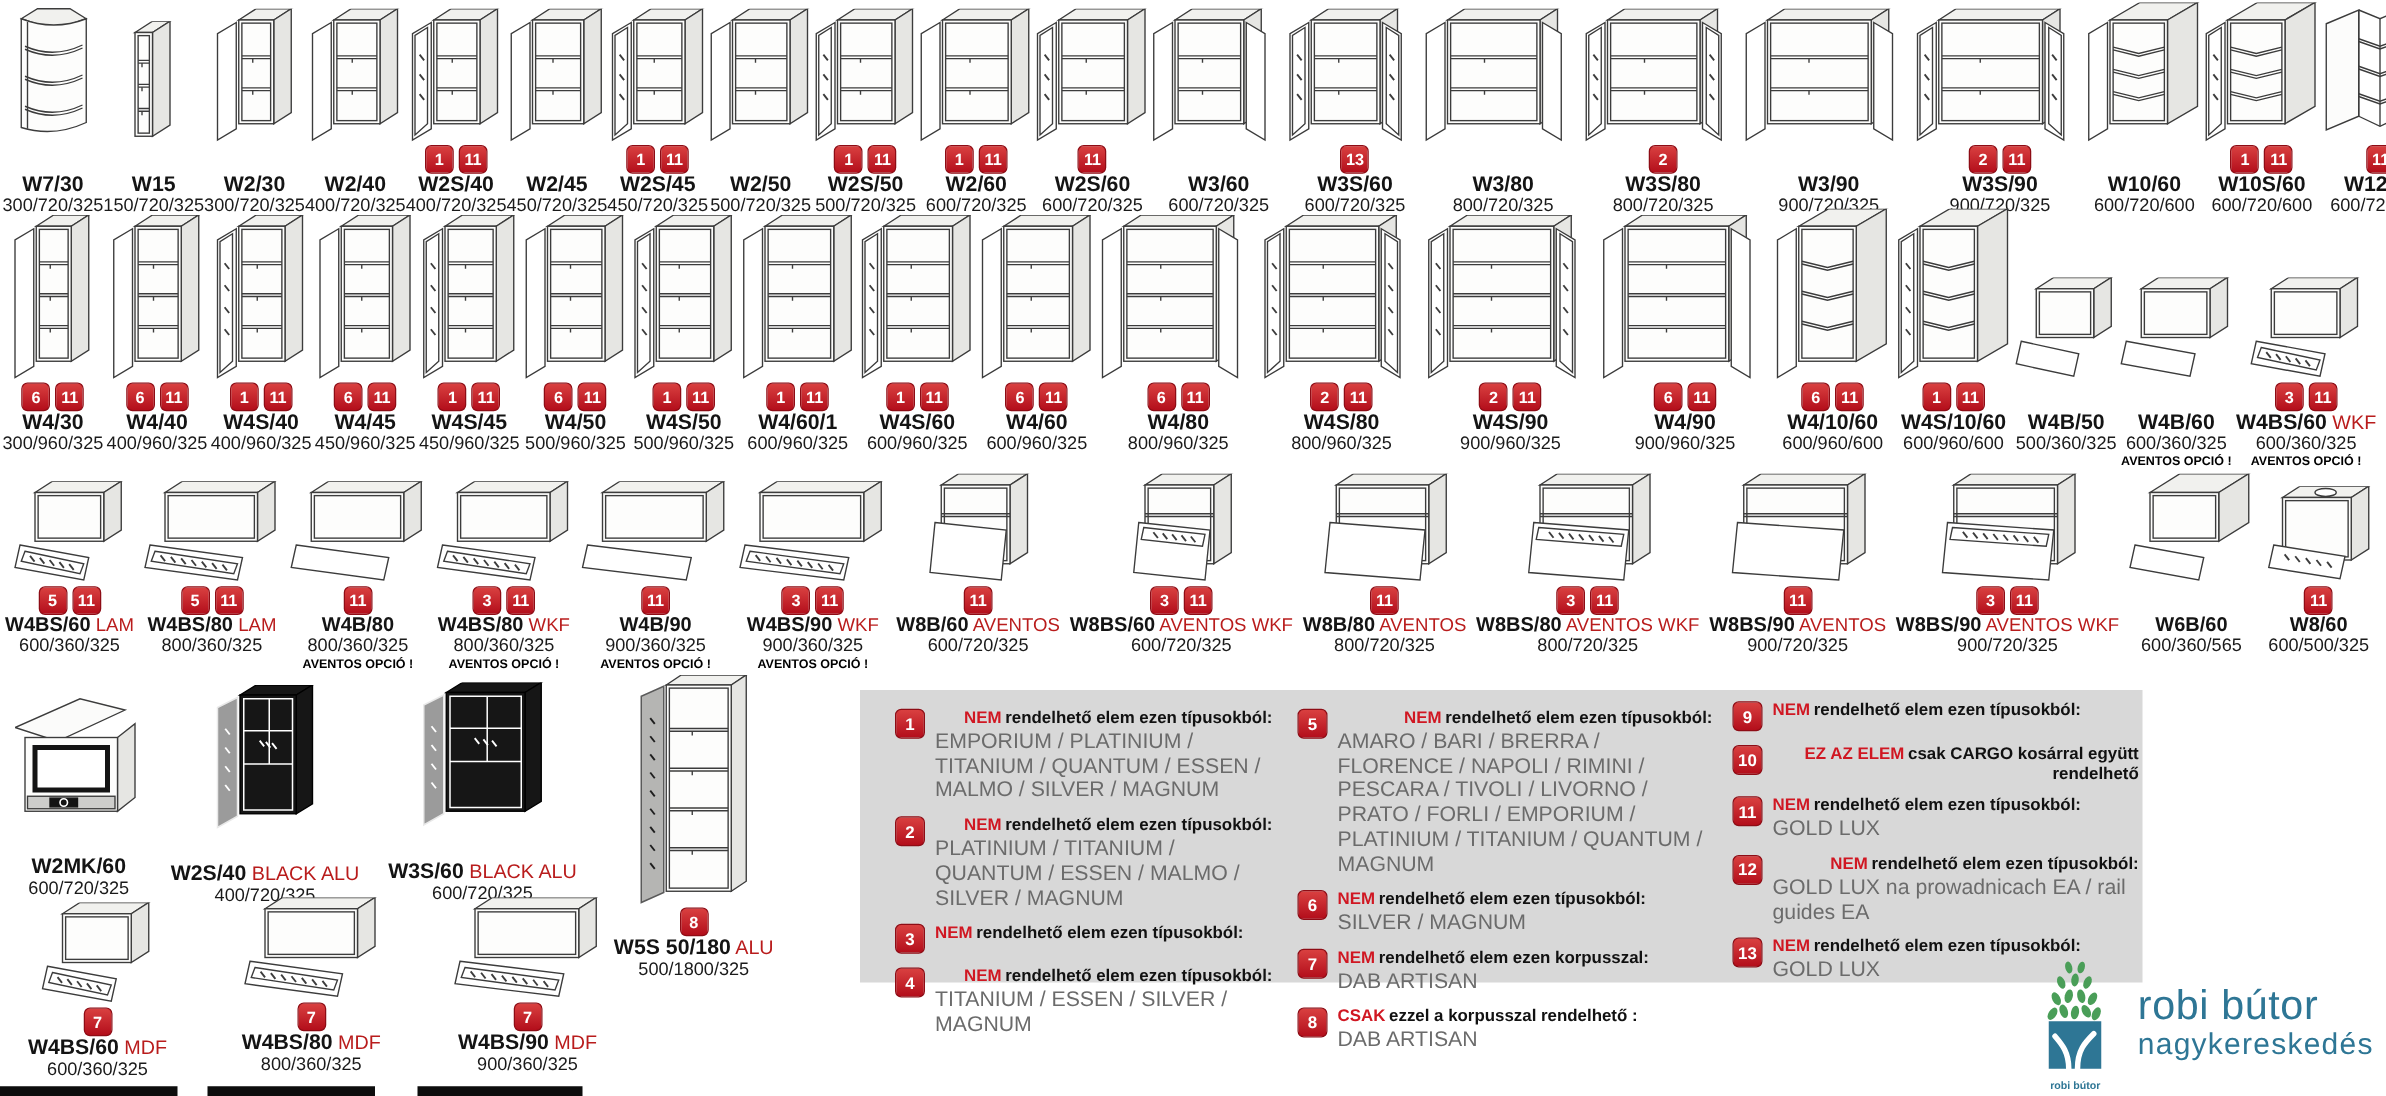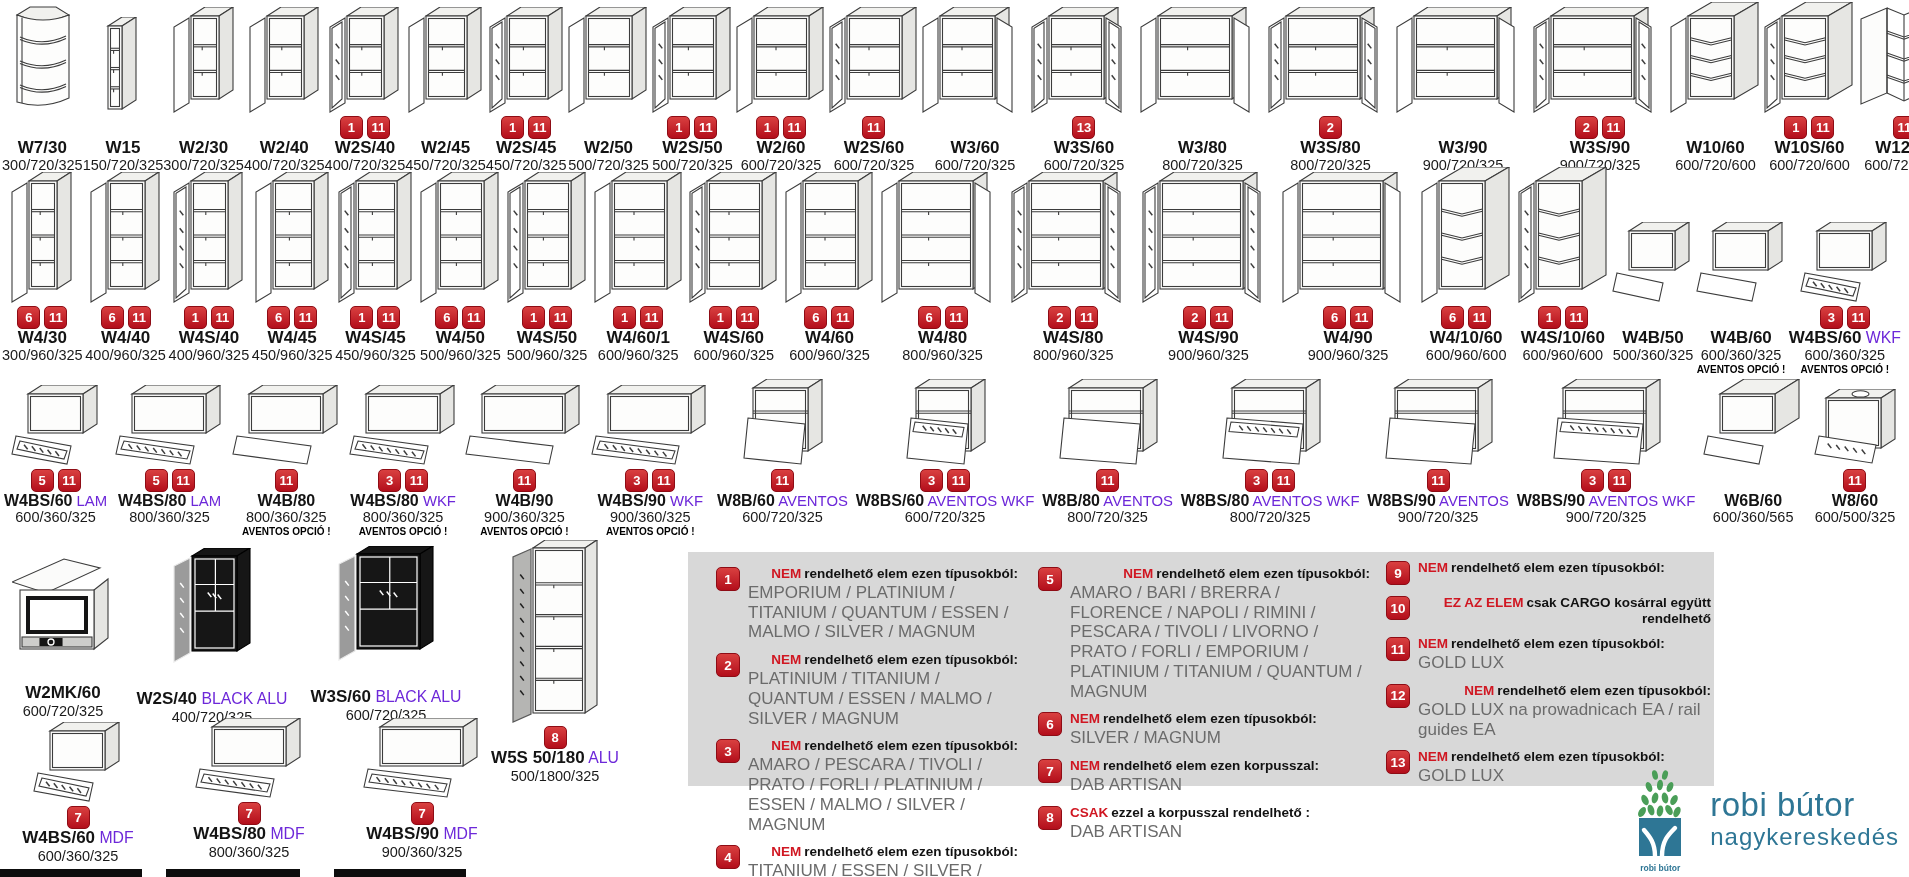--- a/index.html
+++ b/index.html
@@ -10,21 +10,21 @@
   #row2{margin:0 8px 0 2px;height:206px;}
   #row3{margin:0 10px 0 4px;height:162px;}
   .cabitem{display:flex;flex-direction:column;justify-content:flex-end;align-items:center;
            flex:0 0 auto;text-align:center;}
   .cabsvg{display:flex;align-items:flex-end;justify-content:center;}
   .badges{height:23px;display:flex;gap:4px;align-items:center;margin:1px 0 0 0;}
   .badge{display:inline-flex;width:21px;height:21px;border-radius:5px;align-items:center;justify-content:center;
          background:linear-gradient(#d94040,#b30e1b);border:1px solid #8e0c15;color:#fff;
          font-weight:bold;font-size:13px;}
   .cname{font-size:17px;font-weight:bold;line-height:1.1;white-space:nowrap;color:#141414;}
-  .cname .sfx{font-weight:normal;color:#6d28d9;font-size:0.93em;}
+  .cname .sfx{font-weight:normal;color:#b91c1c;font-size:0.93em;}
   #row3 .cname{font-size:16px;}
   .cdims{font-size:14.5px;line-height:1.15;color:#1a1a1a;white-space:nowrap;}
   .cnote{height:16px;font-size:10px;font-weight:bold;color:#000;white-space:nowrap;line-height:1.2;}
   .absitem{position:absolute;}
   #legend{position:absolute;left:688px;top:552px;width:1026px;height:234px;}
   .lcol{position:absolute;top:14px;}
   #lcol1{left:28px;width:302px;}
   #lcol2{left:350px;width:332px;}
   #lcol3{left:698px;top:8px;width:325px;}
   .lentry{display:flex;gap:8px;margin-bottom:10px;}
@@ -1559,21 +1559,20 @@
           <span class="badge lbadge">2</span>
           <div class="lcontent">
             <div class="ltitle"><span class="lkw">NEM</span><span class="lrest">rendelhető elem ezen típusokból:</span></div>
             <div class="lbody">PLATINIUM / TITANIUM / QUANTUM / ESSEN / MALMO / SILVER / MAGNUM</div>
           </div>
         </div>
         <div class="lentry">
           <span class="badge lbadge">3</span>
           <div class="lcontent">
             <div class="ltitle"><span class="lkw">NEM</span><span class="lrest">rendelhető elem ezen típusokból:</span></div>
-            <div class="lbody">AMARO / PESCARA / TIVOLI / PRATO / FORLI / PLATINIUM / ESSEN / MALMO / SILVER / MAGNUM</div>
           </div>
         </div>
         <div class="lentry">
           <span class="badge lbadge">4</span>
           <div class="lcontent">
             <div class="ltitle"><span class="lkw">NEM</span><span class="lrest">rendelhető elem ezen típusokból:</span></div>
             <div class="lbody">TITANIUM / ESSEN / SILVER / MAGNUM</div>
           </div>
         </div>
       </div>

